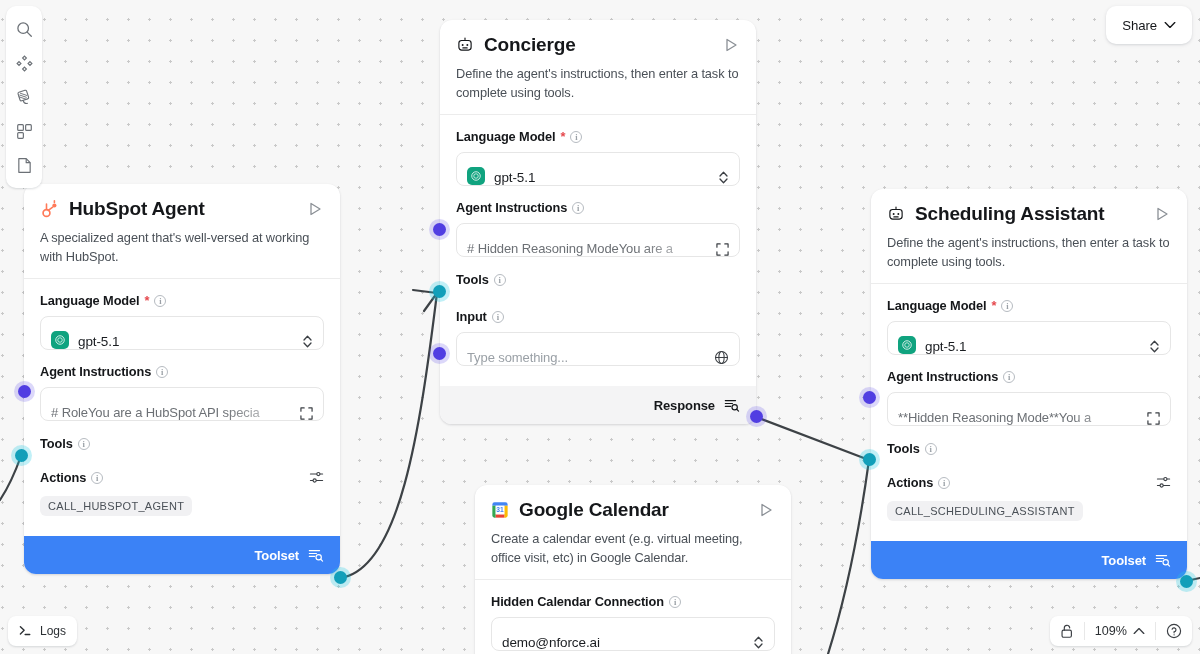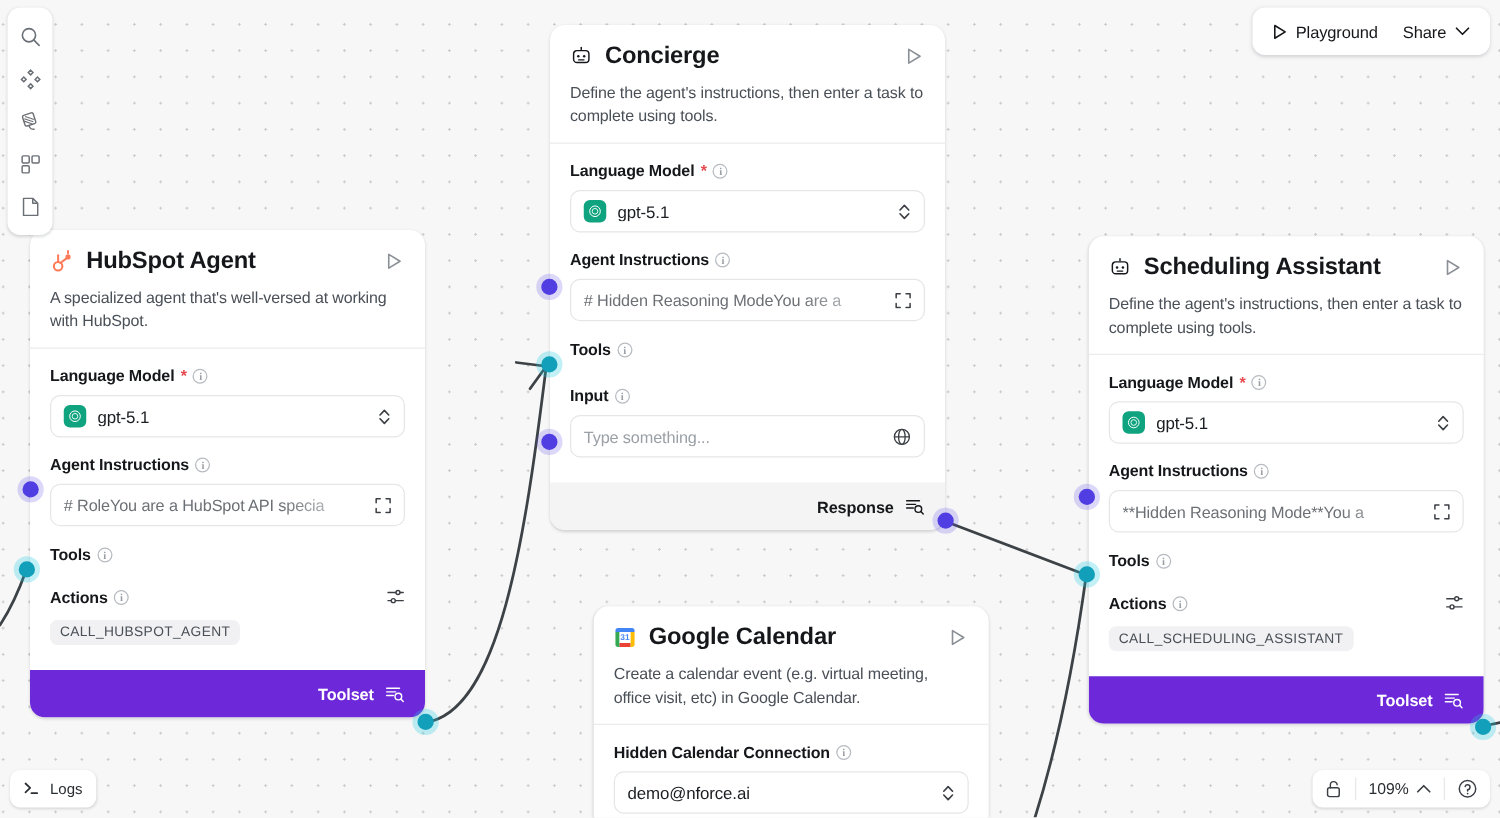--- a/index.html
+++ b/index.html
@@ -59,21 +59,21 @@
     font-weight: 700; font-family: "Liberation Serif", serif;
     flex: 0 0 auto;
   }
 
   .select-box, .input-box {
     margin-top: 8px;
     height: 34px;
     border: 1px solid #e6e6e6;
     border-radius: 8px;
     background: #fff;
-    display: flex; align-items: center;
+    display: flex; align-items: flex-end;
     padding: 0 10px;
     gap: 9px;
   }
   .select-value { font-size: 13.5px; color: #1a1d21; flex: 1; letter-spacing: -.1px; white-space: nowrap; overflow: hidden; }
   .input-ph { font-size: 13px; color: #9aa0a6; flex: 1; white-space: nowrap; overflow: hidden; letter-spacing: -.1px; }
   .input-ph.fade {
     color: #6c7075;
     -webkit-mask-image: linear-gradient(to right, #000 72%, rgba(0,0,0,.15) 100%);
     mask-image: linear-gradient(to right, #000 72%, rgba(0,0,0,.15) 100%);
   }
@@ -86,21 +86,21 @@
   .actions-row .field-label { flex: 1; }
   .chip {
     display: inline-block; margin-top: 11px;
     background: #f1f1f3; border-radius: 6px;
     padding: 4px 8px;
     font-size: 11px; color: #4a5057; letter-spacing: .3px;
     font-family: "Liberation Sans", sans-serif;
   }
 
   .node-footer {
-    background: #6d28d9; color: #fff;
+    background: #3b82f6; color: #fff;
     height: 38px;
     display: flex; align-items: center; justify-content: flex-end;
     gap: 9px; padding: 0 16px;
   }
   .footer-label { font-size: 13px; font-weight: 700; letter-spacing: -.1px; }
 
   .resp-footer {
     background: #f4f4f5;
     height: 38px;
     display: flex; align-items: center; justify-content: flex-end;
@@ -564,28 +564,20 @@
     <div class="rail-btn">
       <svg width="17" height="17" viewBox="0 0 18 18">
           <path d="M3 1.8 H10.8 L15 6 V16.2 H3 Z" fill="none" stroke="#6b7076" stroke-width="1.25" stroke-linejoin="round"></path>
           <path d="M10.8 1.8 V6 H15" fill="none" stroke="#6b7076" stroke-width="1.25" stroke-linejoin="round"></path>
         </svg>
     </div>
   </div>
 
   <div id="topright">
     <div class="tr-btn">
-      <span>
-        <svg width="12" height="13" viewBox="0 0 13 14">
-            <path d="M2 1.5 L11 7 L2 12.5 Z" fill="none" stroke="#15171a" stroke-width="1.35" stroke-linejoin="round"></path>
-          </svg>
-      </span>
-      <span>Playground</span>
-    </div>
-    <div class="tr-btn">
       <span>Share</span>
       <span>
         <svg width="12" height="8" viewBox="0 0 12 8">
             <path d="M1.2 1.6 L6 6.4 L10.8 1.6" fill="none" stroke="#15171a" stroke-width="1.35" stroke-linecap="round" stroke-linejoin="round"></path>
           </svg>
       </span>
     </div>
   </div>
 
   <div id="logs">

